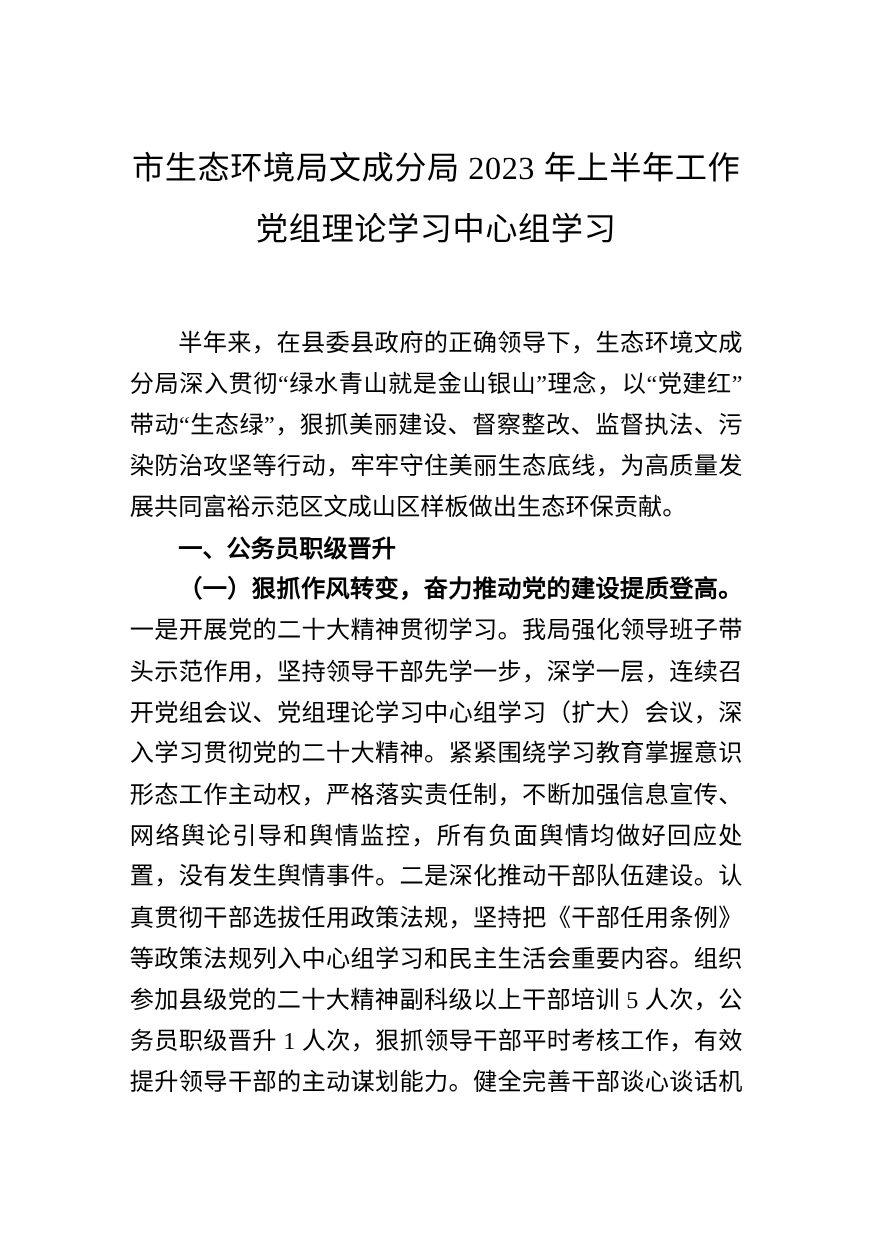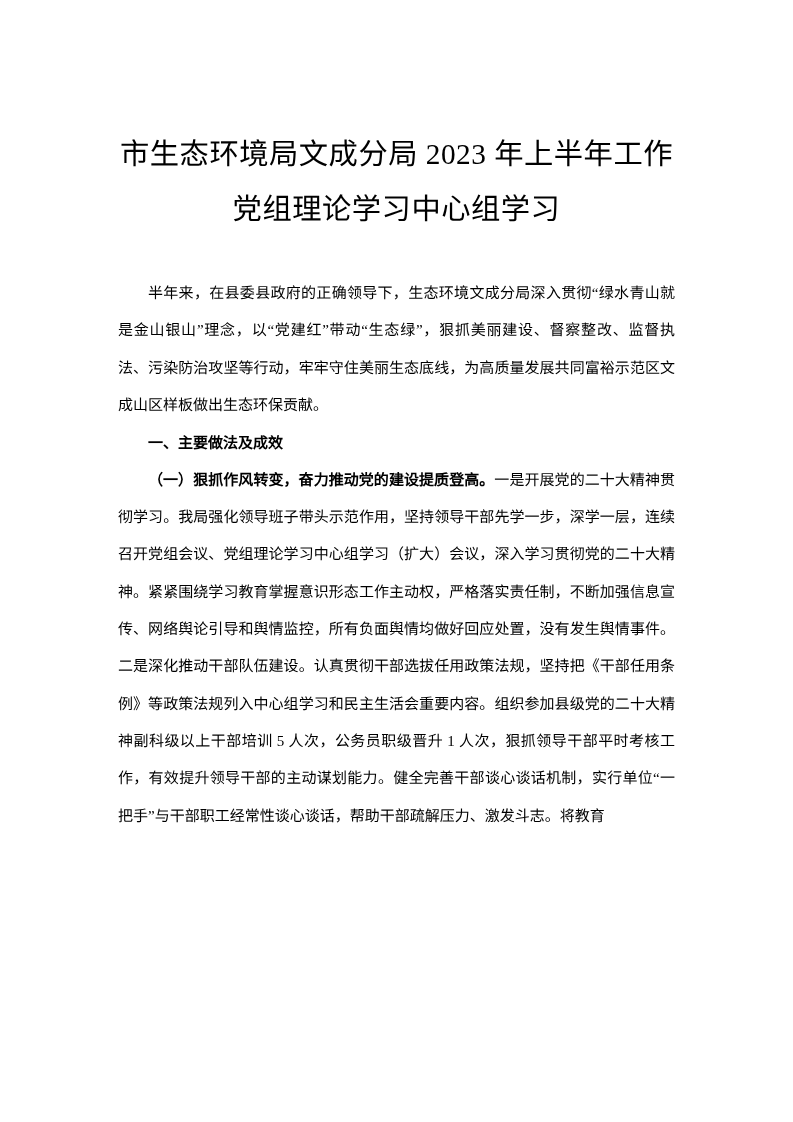--- a/index.html
+++ b/index.html
@@ -24,22 +24,22 @@
     font-size: 29.3px;
     font-weight: normal;
     line-height: 55px;
     text-align: center;
     letter-spacing: 0.5px;
   }
   .doc-title .title-line {
     display: block;
   }
   .doc-body {
-    margin-top: 38px;
-    font-size: 15px;
+    margin-top: 56px;
+    font-size: 22px;
     line-height: 37.33px;
     text-align: justify;
   }
   .doc-body p {
     margin: 0;
     padding: 0;
     text-indent: 2em;
   }
   .doc-body p.heading {
     font-family: "Liberation Sans", sans-serif;
@@ -53,16 +53,16 @@
 </head>
 <body>
 
 <div class="page" style="background: rgb(255, 255, 255); color: rgb(0, 0, 0);">
   <h1 class="doc-title">
     <span class="title-line">市生态环境局文成分局 2023 年上半年工作</span>
     <span class="title-line">党组理论学习中心组学习</span>
   </h1>
   <div class="doc-body">
       <p class="body"><span>半年来，在县委县政府的正确领导下，生态环境文成分局深入贯彻“绿水青山就是金山银山”理念，以“党建红”带动“生态绿”，狠抓美丽建设、督察整改、监督执法、污染防治攻坚等行动，牢牢守住美丽生态底线，为高质量发展共同富裕示范区文成山区样板做出生态环保贡献。</span></p>
-      <p class="heading"><span class="emph">一、主要做法及成效</span></p>
+      <p class="heading"><span class="emph">一、公务员职级晋升</span></p>
       <p class="body"><span class="emph">（一）狠抓作风转变，奋力推动党的建设提质登高。</span><span>一是开展党的二十大精神贯彻学习。我局强化领导班子带头示范作用，坚持领导干部先学一步，深学一层，连续召开党组会议、党组理论学习中心组学习（扩大）会议，深入学习贯彻党的二十大精神。紧紧围绕学习教育掌握意识形态工作主动权，严格落实责任制，不断加强信息宣传、网络舆论引导和舆情监控，所有负面舆情均做好回应处置，没有发生舆情事件。二是深化推动干部队伍建设。认真贯彻干部选拔任用政策法规，坚持把《干部任用条例》等政策法规列入中心组学习和民主生活会重要内容。组织参加县级党的二十大精神副科级以上干部培训 5 人次，公务员职级晋升 1 人次，狠抓领导干部平时考核工作，有效提升领导干部的主动谋划能力。健全完善干部谈心谈话机制，实行单位“一把手”与干部职工经常性谈心谈话，帮助干部疏解压力、激发斗志。将教育</span></p>
     </div>
 </div>
 
 </body></html>

